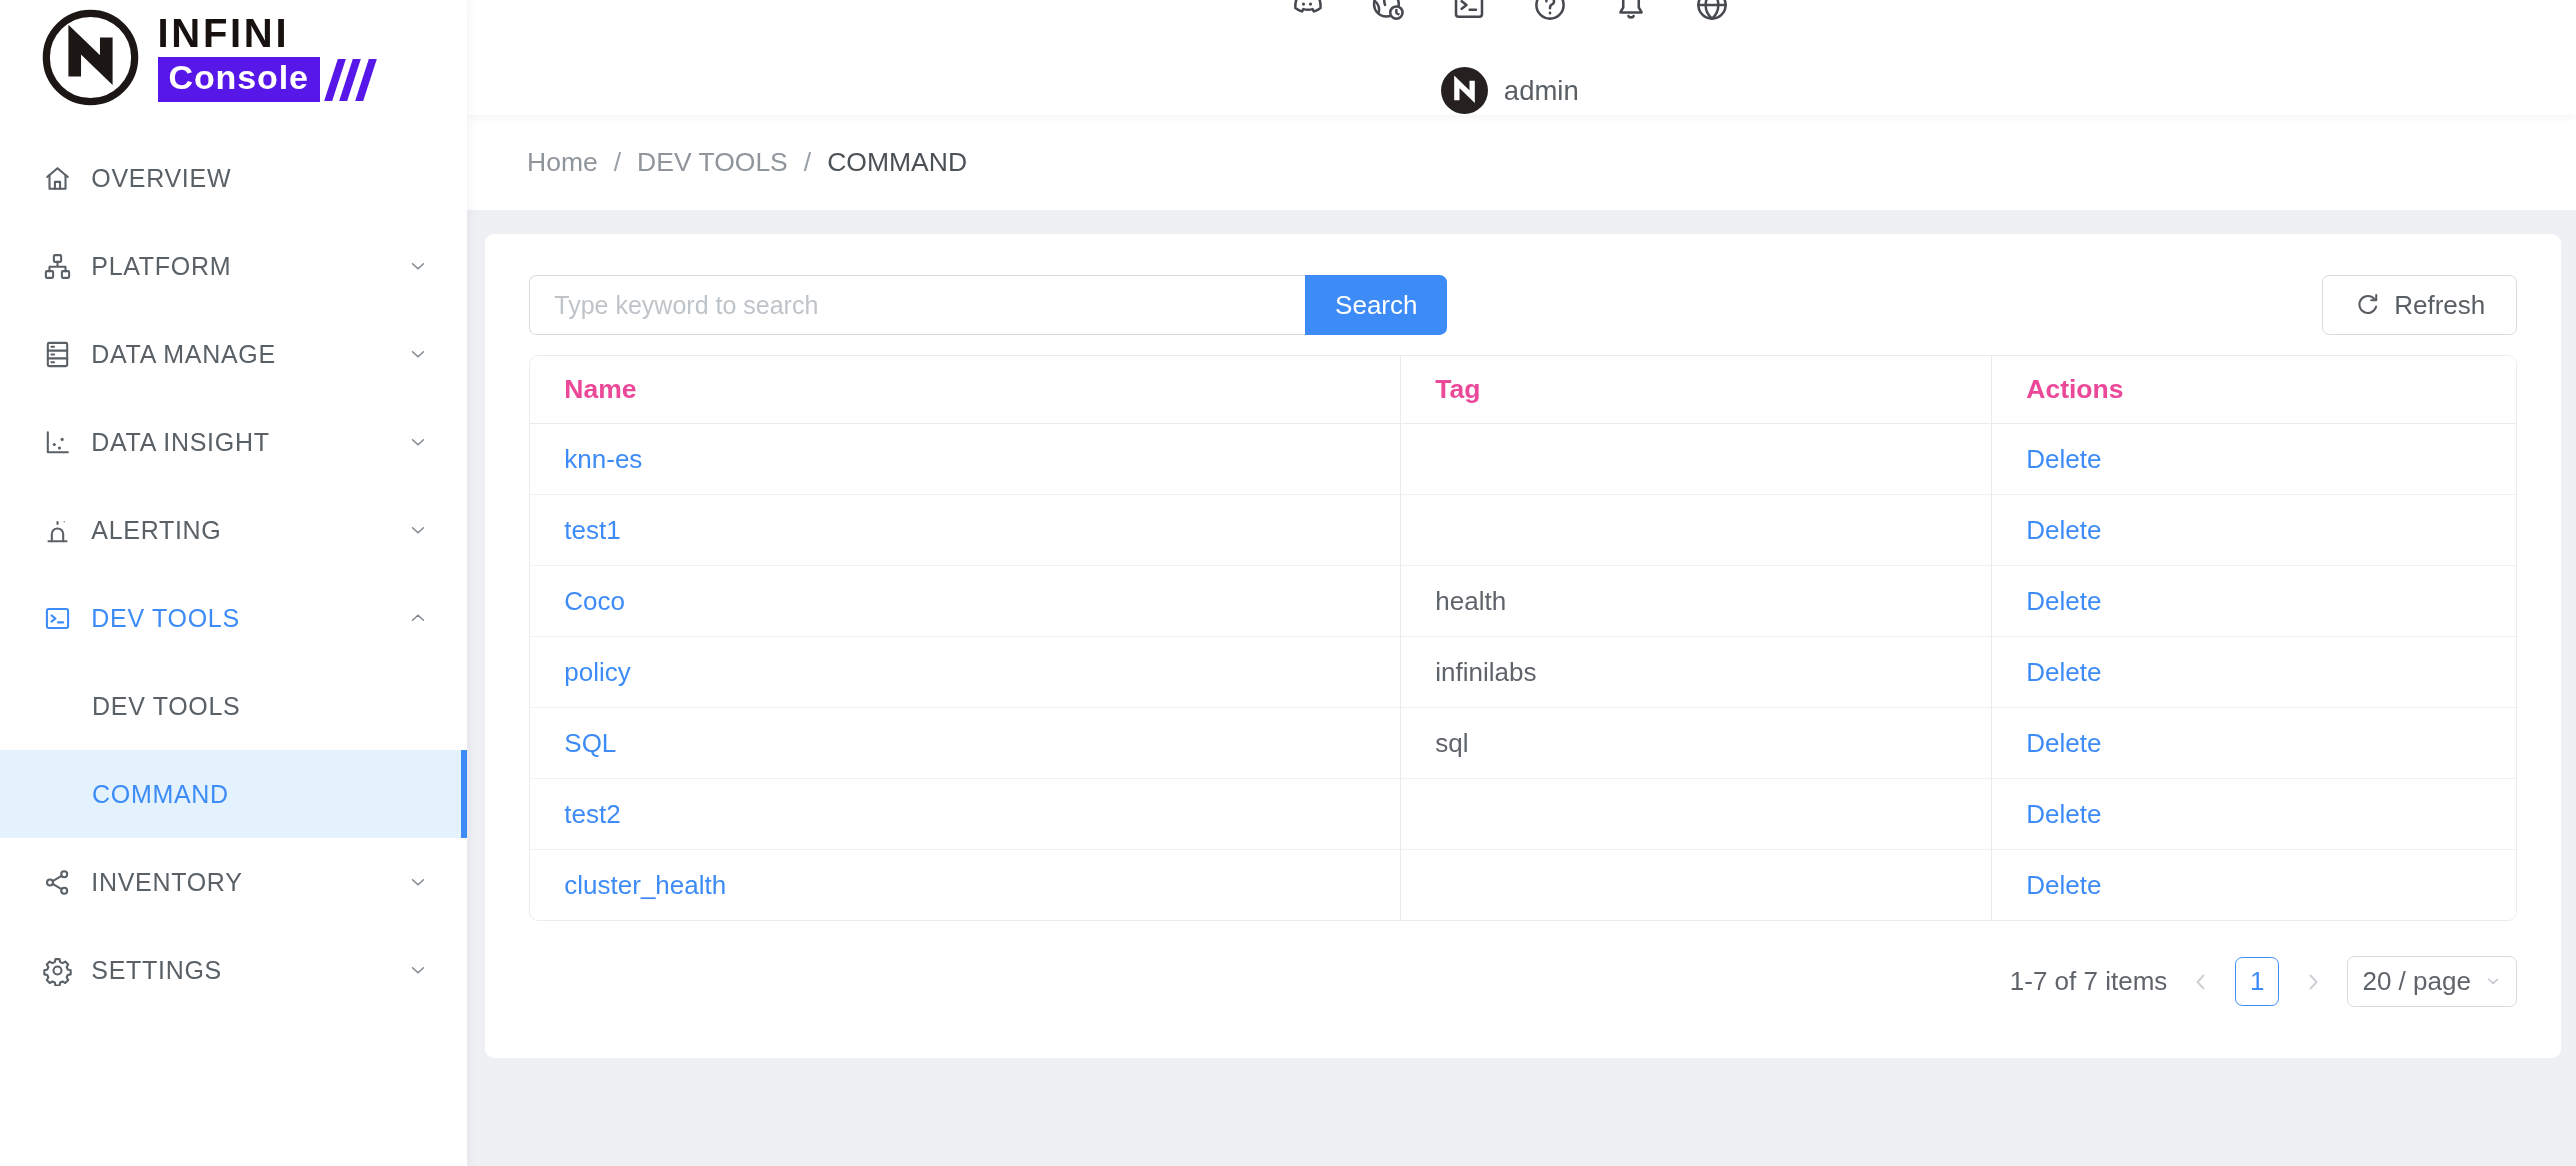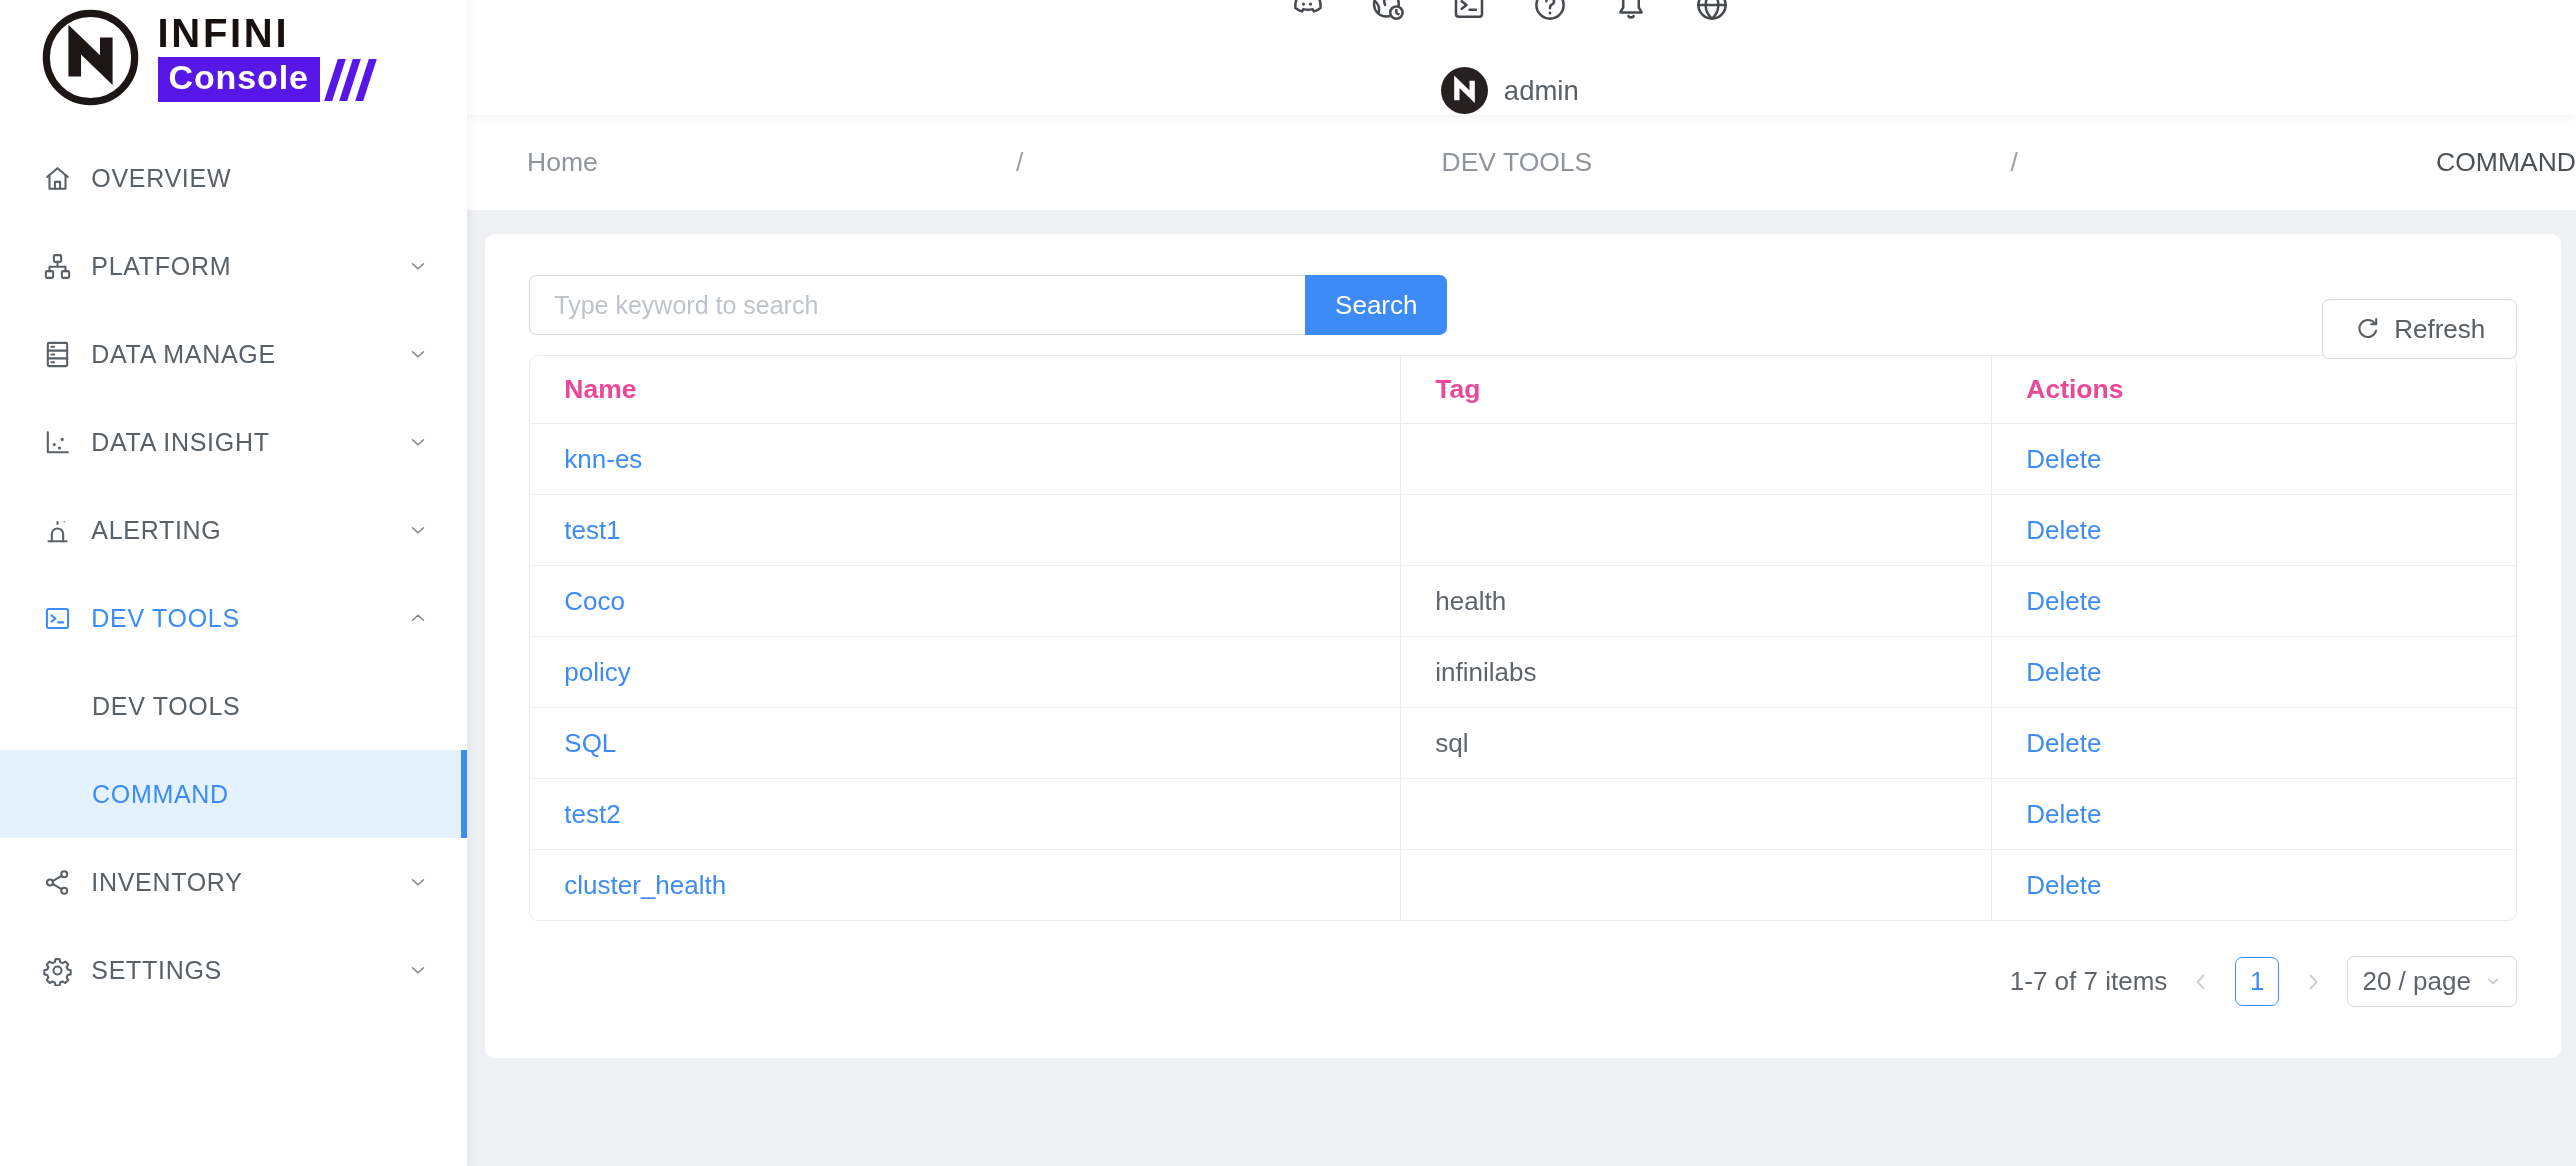--- a/index.html
+++ b/index.html
@@ -51,21 +51,21 @@
   .icon-btn svg{width:38px;height:38px;}
   .user-menu{display:flex;align-items:center;gap:14.6px;cursor:pointer;}
   .avatar{width:49px;height:49px;}
   .avatar svg{width:49px;height:49px;}
   .user-name{font-size:27.5px;color:#5A5F64;}
 
   
   .breadcrumb-bar{
     position:absolute;left:467px;top:115px;width:2109px;height:95px;background:#fff;
     display:flex;align-items:center;gap:16px;padding-left:60px;box-sizing:border-box;
-    font-size:26.5px;color:#8F959B;z-index:4;justify-content:space-between;
+    font-size:26.5px;color:#8F959B;z-index:4;
   }
   .crumb{cursor:pointer;}
   .crumb.current{color:#4C5156;cursor:default;}
   .crumb-sep{color:#9AA0A6;}
 
   
   .main{position:absolute;left:467px;top:211px;width:2109px;height:828px;background:#EEF0F4;}
   .main-card{
     position:absolute;left:18.3px;top:23px;width:2076px;height:824px;background:#fff;
     border-radius:9.2px;box-sizing:border-box;padding:41px 44px 0 44px;
@@ -80,21 +80,20 @@
   }
   .search-input::placeholder{color:#BFC4C9;}
   .search-btn{
     width:142px;height:60px;border:none;border-radius:0 7.3px 7.3px 0;background:#3D8BF7;
     color:#fff;font-size:26px;cursor:pointer;font-family:"Liberation Sans",sans-serif;
   }
   .refresh-btn{
     height:60px;padding:0 31px;background:#fff;border:0.9px solid #D9D9D9;border-radius:7.3px;
     color:#595E63;font-size:26px;display:flex;align-items:center;gap:13px;cursor:pointer;
     font-family:"Liberation Sans",sans-serif;
-    margin-top:24px;
   }
   .refresh-btn svg{width:27.5px;height:27.5px;}
 
   .table-frame{margin-top:20px;border:0.9px solid #E9EBEE;border-radius:9.2px;overflow:hidden;}
   table.data-table{width:100%;border-collapse:separate;border-spacing:0;font-size:26px;}
   .data-table th{
     height:67px;padding:0 34px;text-align:left;background:#fff;color:#ec4899;
     font-weight:bold;font-size:26.5px;border-bottom:0.9px solid #E9EBEE;
   }
   .data-table td{height:70px;padding:0 34px;color:#5F646B;border-bottom:0.9px solid #EFF1F3;background:#fff;}

